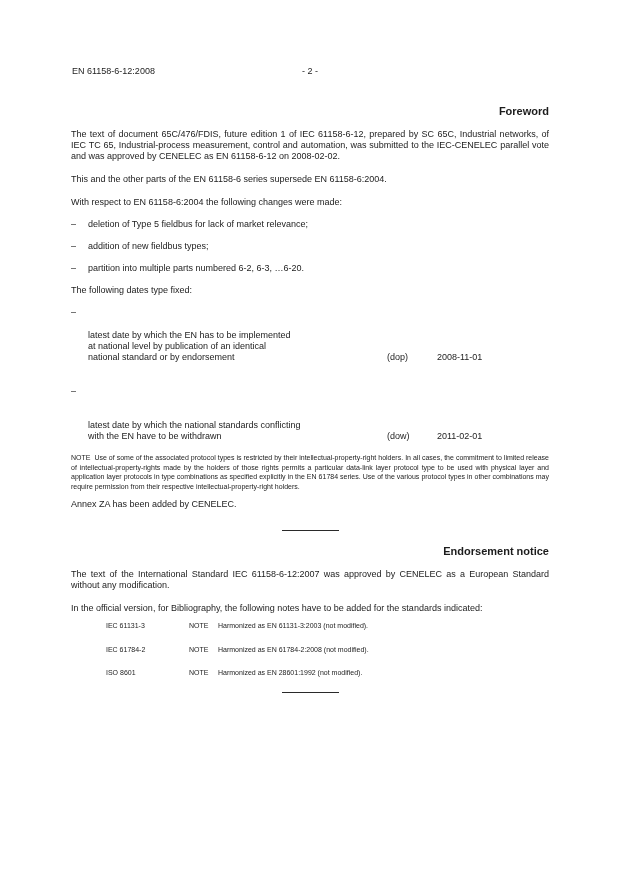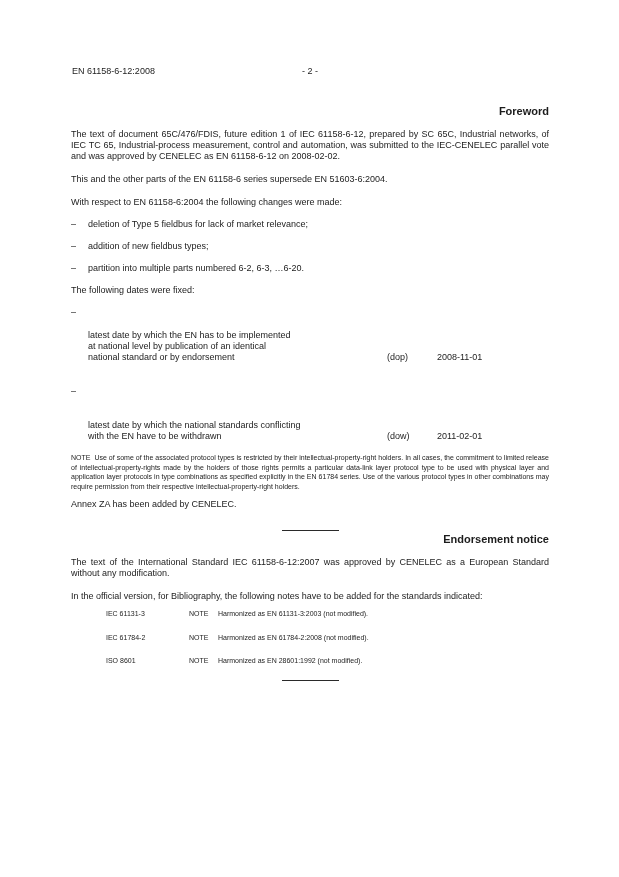--- a/index.html
+++ b/index.html
@@ -44,58 +44,58 @@
   .note-para { text-align: justify; margin: 0 0 8px 0; }
   .annex-para { margin: 0 0 0 0; }
 
   .divider {
     width: 57px;
     height: 0;
     border-top: 1px solid #2a2a2a;
     margin: 20px auto 0 auto;
   }
   .divider.second { margin-top: 12px; }
-  .endorsement-title { margin-top: 2px; }
+  .endorsement-title { margin-top: 14px; }
 
   .bib-row { display: flex; margin: 0 0 14px 0; }
   .bib-indent { width: 35px; flex: 0 0 35px; }
   .bib-standard { width: 83px; flex: 0 0 83px; }
   .bib-note-label { width: 29px; flex: 0 0 29px; }
   .bib-note-text { flex: 1; }
 </style>
 </head>
 <body>
 
 <div class="page">
 
   <div class="running-header">
     <span class="doc-number">EN 61158-6-12:2008</span>
     <span class="page-number">- 2 -</span>
   </div>
 
   <div class="section-title">Foreword</div>
 
   <p class="para">The text of document 65C/476/FDIS, future edition 1 of IEC 61158-6-12, prepared by SC 65C, Industrial networks, of IEC TC 65, Industrial-process measurement, control and automation, was submitted to the IEC-CENELEC parallel vote and was approved by CENELEC as EN 61158-6-12 on 2008-02-02.</p>
-  <p class="para">This and the other parts of the EN 61158-6 series supersede EN 51603-6:2004.</p>
+  <p class="para">This and the other parts of the EN 61158-6 series supersede EN 61158-6:2004.</p>
   <p class="para intro">With respect to EN 61158-6:2004 the following changes were made:</p>
 
   <div class="bullet-row">
     <span class="bullet-dash">–</span>
     <span class="bullet-text">deletion of Type 5 fieldbus for lack of market relevance;</span>
   </div>
   <div class="bullet-row">
     <span class="bullet-dash">–</span>
     <span class="bullet-text">addition of new fieldbus types;</span>
   </div>
   <div class="bullet-row">
     <span class="bullet-dash">–</span>
     <span class="bullet-text">partition into multiple parts numbered 6-2, 6-3, …6-20.</span>
   </div>
 
-  <p class="para intro">The following dates were fixed:</p>
+  <p class="para intro">The following dates type fixed:</p>
 
   <div class="date-row first">
     <span class="bullet-dash" style="align-self:flex-start;">–</span>
     <span class="date-text">latest date by which the EN has to be implemented
 at national level by publication of an identical
 national standard or by endorsement</span>
     <span class="date-label">(dop)</span>
     <span class="date-value">2008-11-01</span>
   </div>
   <div class="date-row second">

